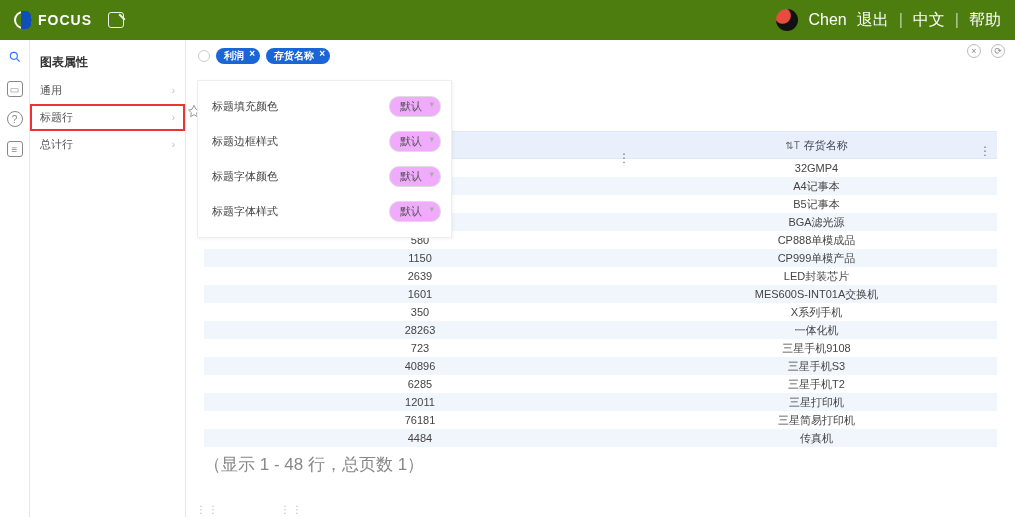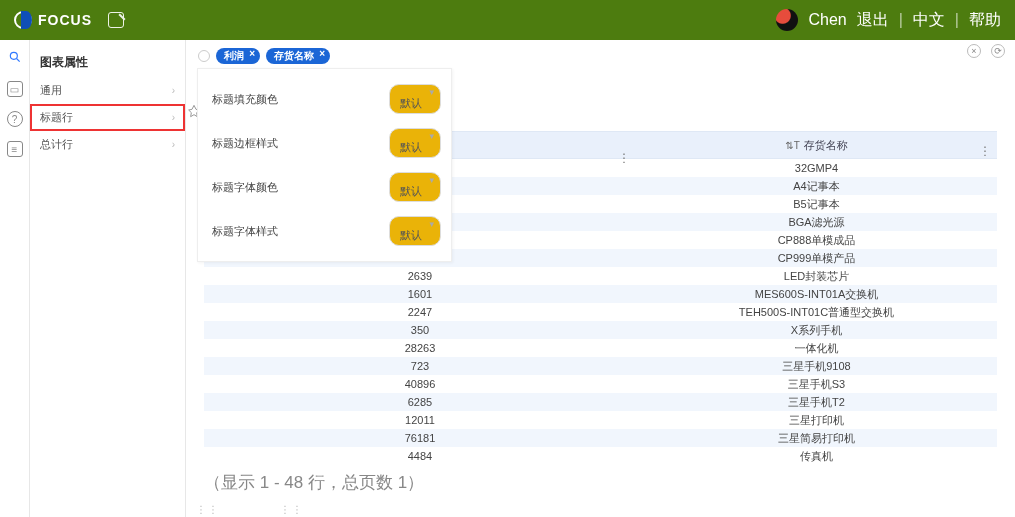--- a/index.html
+++ b/index.html
@@ -24,23 +24,23 @@
   .rail .search svg { width:14px; height:14px; }
 
   
   .sidebar { position: absolute; left: 30px; top: 40px; width: 156px; bottom: 0; border-right: 1px solid #e7e7e7; padding-top: 8px; }
   .sidebar-title { font-size: 12px; font-weight: 600; padding: 6px 10px; color:#333; }
   .side-item { display: flex; justify-content: space-between; align-items: center; padding: 6px 10px; font-size: 11px; color: #555; cursor: pointer; }
   .side-item.highlighted { outline: 2px solid #e33; outline-offset: -2px; }
   .chev { color: #bbb; font-size: 10px; }
 
   
-  .options-panel { position: absolute; left: 197px; top: 68px; width: 255px; background: #fff; border: 1px solid #eee; box-shadow: 1px 1px 3px rgba(0,0,0,.05); padding: 8px 10px 8px 14px; z-index: 10; }
+  .options-panel { position: absolute; left: 197px; top: 80px; width: 255px; background: #fff; border: 1px solid #eee; box-shadow: 1px 1px 3px rgba(0,0,0,.05); padding: 8px 10px 8px 14px; z-index: 10; }
   .opt-row { display: flex; align-items: center; justify-content: space-between; padding: 7px 0; font-size: 11px; color:#444;}
-  .opt-select { border: 1px solid #ddd; border-radius: 10px; padding: 11px 18px 2px 10px; font-size: 11px; color: #555; background: #eab308; position: relative; min-width: 48px; }
+  .opt-select { border: 1px solid #ddd; border-radius: 10px; padding: 2px 18px 2px 10px; font-size: 11px; color: #555; background: #f0abfc; position: relative; min-width: 48px; }
   .opt-select::after { content: "▾"; position: absolute; right: 6px; top: 2px; color: #aaa; font-size: 9px; }
 
   
   .main { position: absolute; left: 186px; top: 40px; right: 0; bottom: 0; overflow: hidden; }
   .chipbar { height: 28px; display: flex; align-items: center; gap: 6px; padding: 4px 8px 0 12px; position:relative;}
   .chip-circle { width: 12px; height: 12px; border: 1px solid #ccc; border-radius: 50%; }
   .chip { background: #1b66d6; color: #fff; border-radius: 9px; padding: 1px 16px 1px 8px; font-size: 10px; position: relative; font-weight: bold; }
   .chip::after { content: "×"; position: absolute; right: 5px; top: 0; font-size: 10px; }
   .chipbar-right { position:absolute; right:10px; top:4px; display:flex; gap:10px; align-items:center; color:#888;}
   .chipbar-right .ic { width:14px; height:14px; border:1px solid #bbb; border-radius:50%; display:flex; align-items:center; justify-content:center; font-size:9px;}
@@ -220,24 +220,20 @@
         </div>
         <div class="trow">
           <div class="td1">2639</div>
           <div class="td2">LED封装芯片</div>
         </div>
         <div class="trow">
           <div class="td1">1601</div>
           <div class="td2">MES600S-INT01A交换机</div>
         </div>
         <div class="trow">
-          <div class="td1">2247</div>
-          <div class="td2">TEH500S-INT01C普通型交换机</div>
-        </div>
-        <div class="trow">
           <div class="td1">350</div>
           <div class="td2">X系列手机</div>
         </div>
         <div class="trow">
           <div class="td1">28263</div>
           <div class="td2">一体化机</div>
         </div>
         <div class="trow">
           <div class="td1">723</div>
           <div class="td2">三星手机9108</div>

